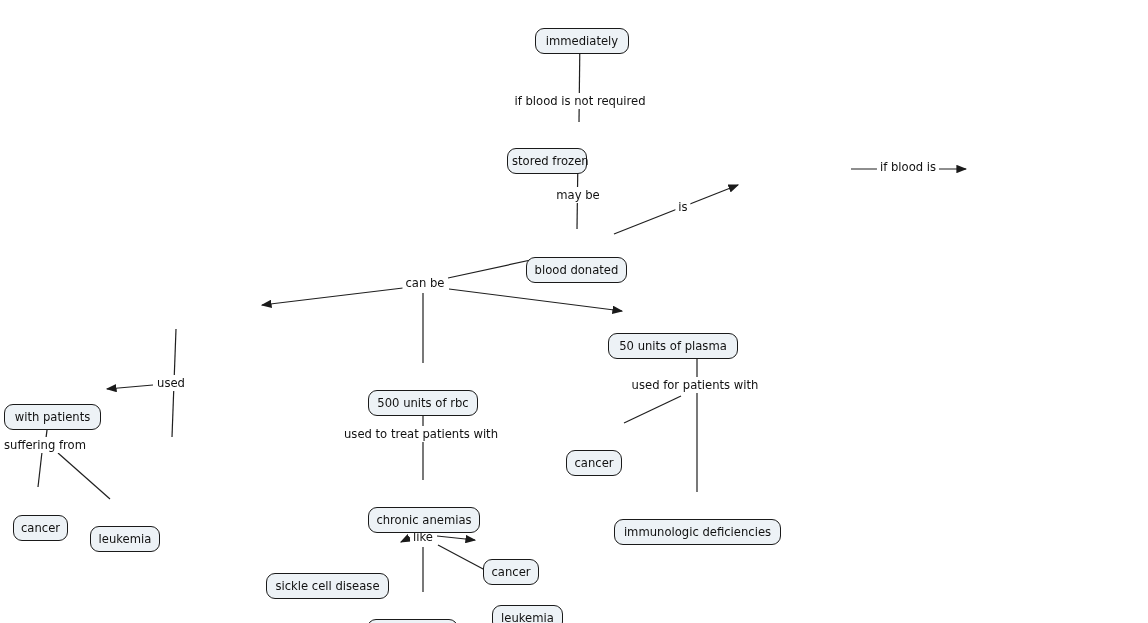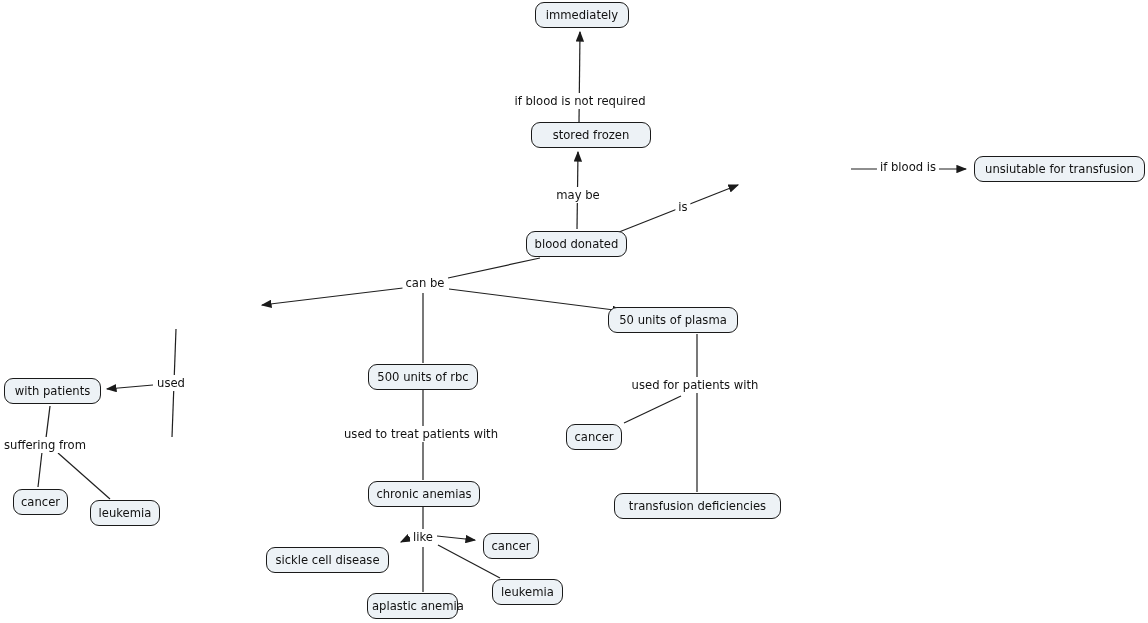--- a/index.html
+++ b/index.html
@@ -5,21 +5,21 @@
   html,body{margin:0;padding:0;background:#ffffff;}
   .canvas{
     position:relative;width:1148px;height:623px;background:#ffffff;
     font-family:"DejaVu Sans","Liberation Sans",sans-serif;overflow:hidden;
   }
   .wires{position:absolute;left:0;top:0;}
   .node{
     position:absolute;box-sizing:border-box;height:26px;
     background:#edf2f6;border:1.3px solid #1a1a1a;border-radius:9px;
     font-size:11.6px;line-height:16px;color:#111111;
-    padding:4px 4px;text-align:center;white-space:nowrap;
+    padding:4px 4px;text-align:center;white-space:nowrap;margin-top:26px;
   }
   .phrase{
     position:absolute;transform:translate(-50%,-50%);
     background:#ffffff;padding:1px 3px;
     font-size:11.6px;color:#111111;white-space:nowrap;
   }
 </style>
 </head>
 <body>
 
@@ -61,29 +61,28 @@
   <div class="phrase" style="left:683px;top:207px">is</div>
   <div class="phrase" style="left:908px;top:167px">if blood is</div>
   <div class="phrase" style="left:425px;top:283px">can be</div>
   <div class="phrase" style="left:171px;top:383px">used</div>
   <div class="phrase" style="left:45px;top:445px">suffering from</div>
   <div class="phrase" style="left:421px;top:434px">used to treat patients with</div>
   <div class="phrase" style="left:423px;top:537px">like</div>
   <div class="phrase" style="left:695px;top:385px">used for patients with</div>
 
   <div class="node" style="left:535px;top:2px;width:94px">immediately</div>
-  <div class="node" style="left:531px;top:122px;width:120px">stored frozen</div>
+  <div class="node" style="left:507px;top:122px;width:80px">stored frozen</div>
   <div class="node" style="left:526px;top:231px;width:101px">blood donated</div>
-  <div class="node" style="left:974px;top:156px;width:171px">unsiutable for transfusion</div>
   <div class="node" style="left:608px;top:307px;width:130px">50 units of plasma</div>
   <div class="node" style="left:368px;top:364px;width:110px">500 units of rbc</div>
   <div class="node" style="left:4px;top:378px;width:97px">with patients</div>
   <div class="node" style="left:13px;top:489px;width:55px">cancer</div>
   <div class="node" style="left:90px;top:500px;width:70px">leukemia</div>
   <div class="node" style="left:368px;top:481px;width:112px">chronic anemias</div>
   <div class="node" style="left:266px;top:547px;width:123px">sickle cell disease</div>
   <div class="node" style="left:483px;top:533px;width:56px">cancer</div>
   <div class="node" style="left:492px;top:579px;width:71px">leukemia</div>
   <div class="node" style="left:367px;top:593px;width:91px">aplastic anemia</div>
   <div class="node" style="left:566px;top:424px;width:56px">cancer</div>
-  <div class="node" style="left:614px;top:493px;width:167px">transfusion deficiencies</div>
+  <div class="node" style="left:614px;top:493px;width:167px">immunologic deficiencies</div>
 
 </div>
 
 </body></html>

